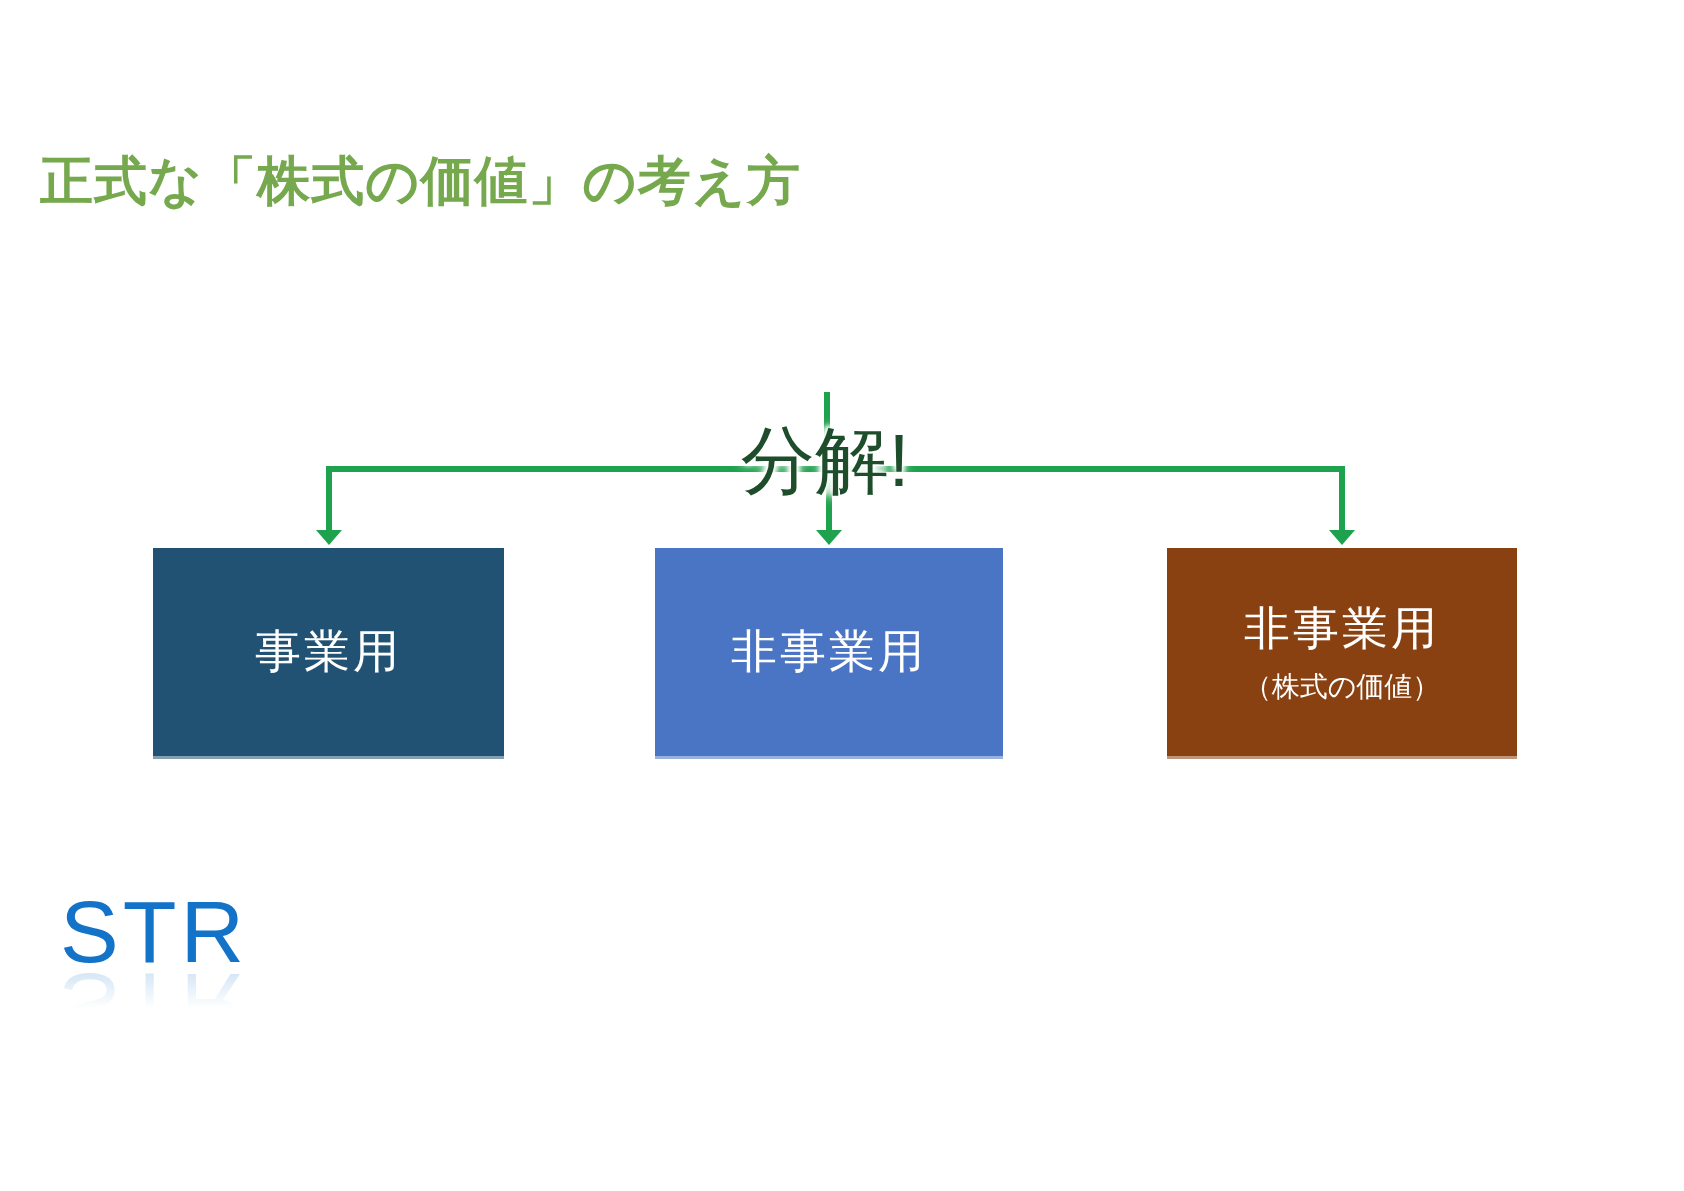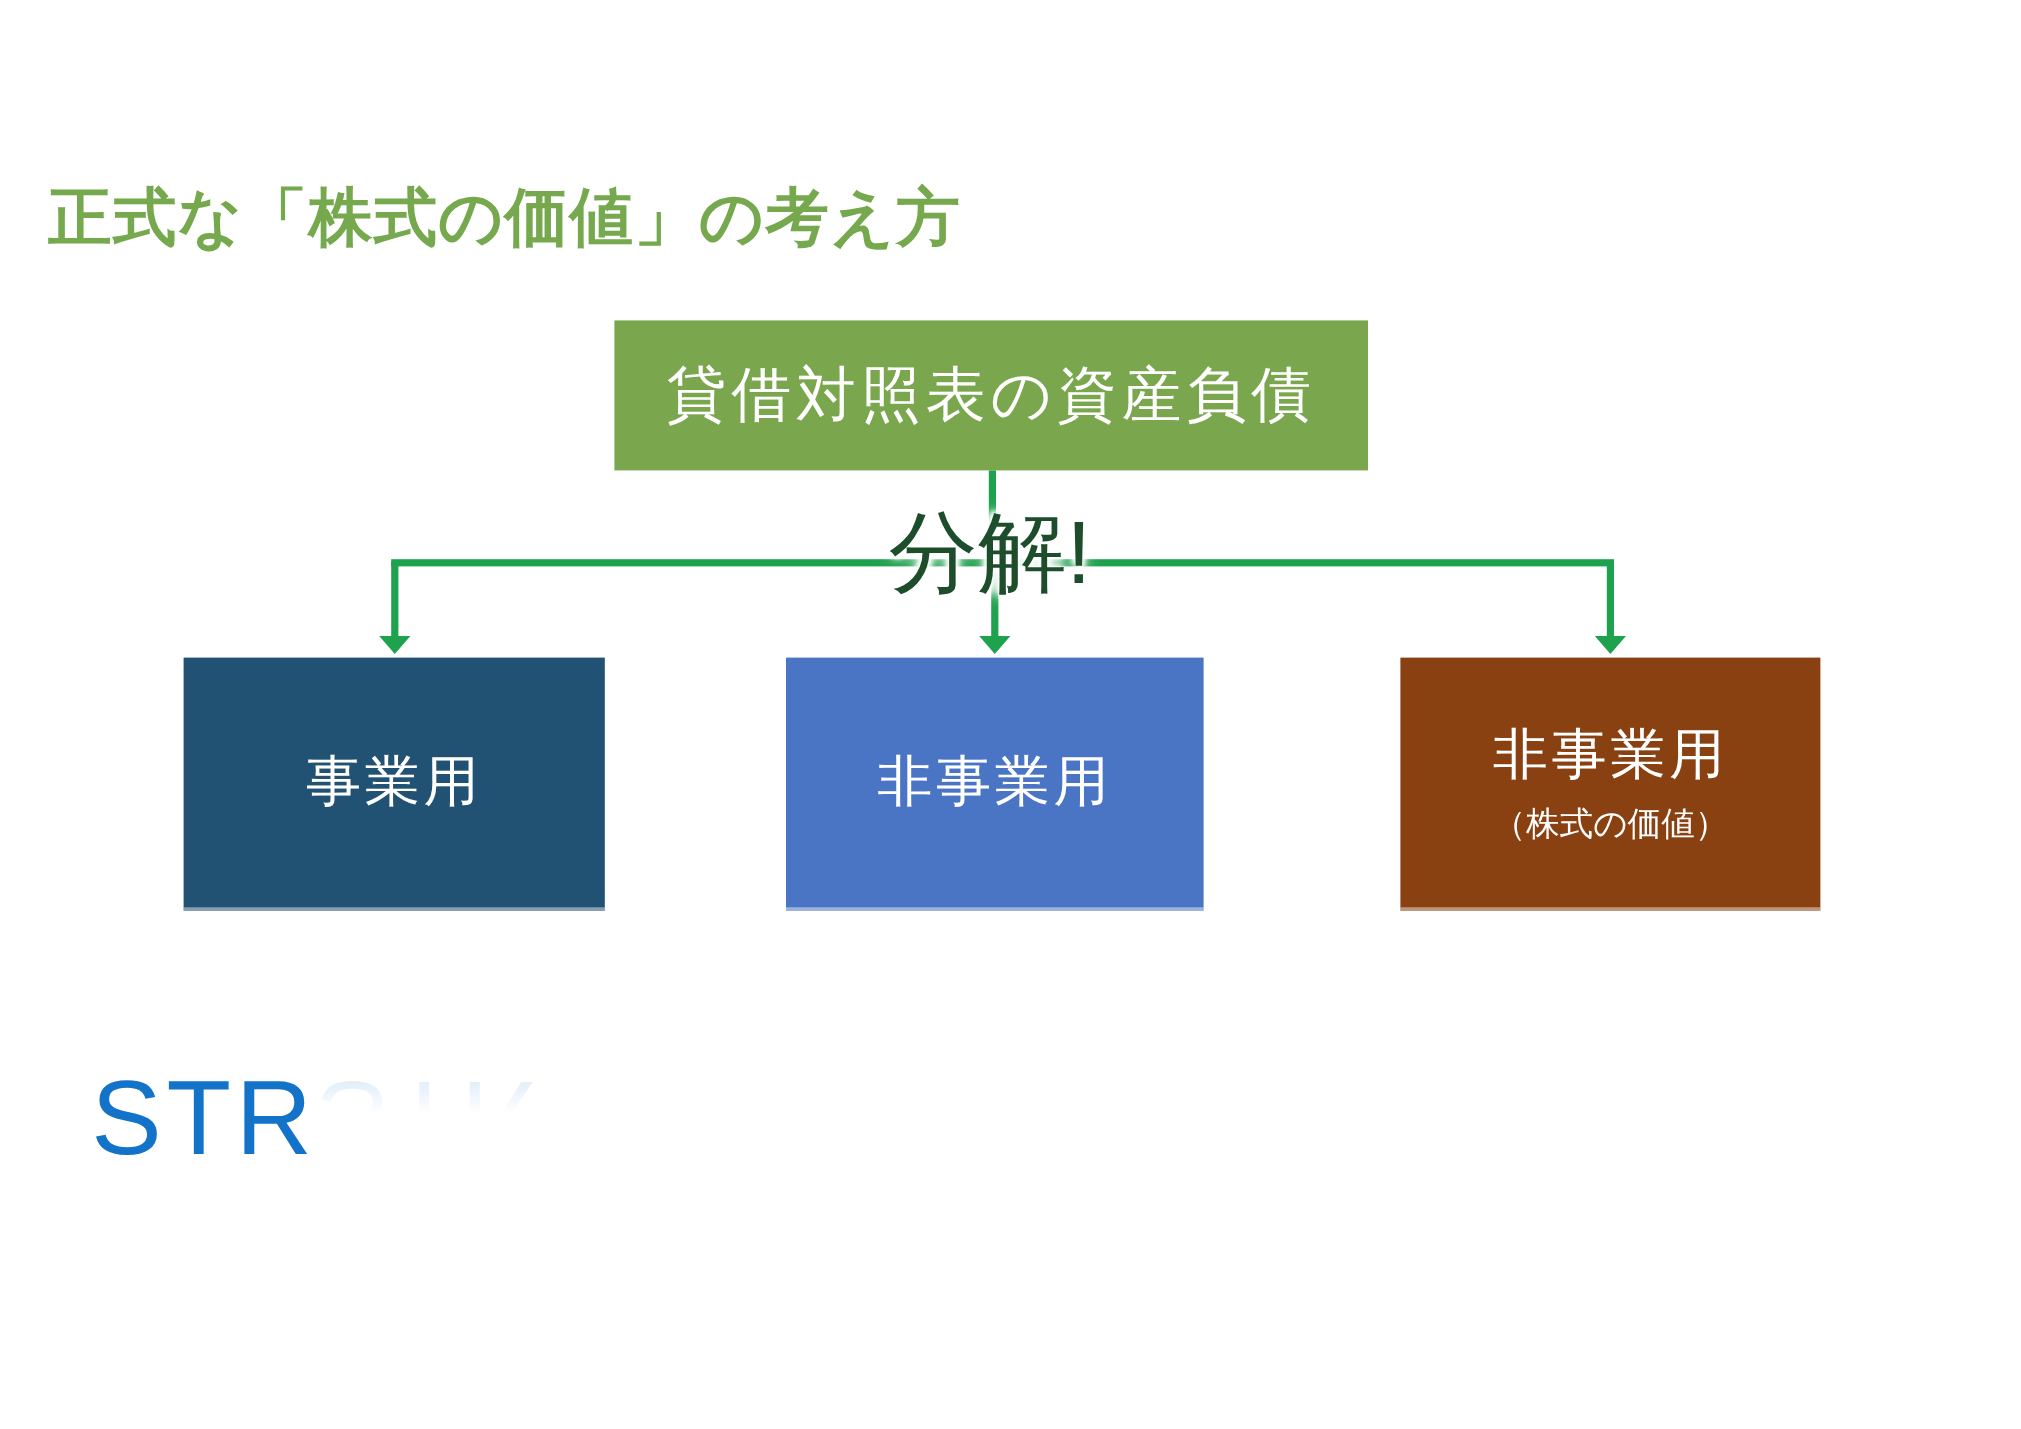--- a/index.html
+++ b/index.html
@@ -105,24 +105,24 @@
     margin-top: 8px;
     white-space: nowrap;
   }
   .box-business    { left: 153px;  width: 351px; background: var(--box1-bg, #215173); }
   .box-nonbusiness { left: 655px;  width: 348px; background: var(--box2-bg, #4A74C4); }
   .box-debt        { left: 1167px; width: 350px; background: var(--box3-bg, #8A4111); }
 
   
   .logo-wrap {
     position: absolute;
-    left: 76px;
+    left: 60px;
     top: 888px;
     display: flex;
-    flex-direction: row;
+    flex-direction: column;
   }
   .logo-text {
     font-size: 88px;
     line-height: 1.0;
     letter-spacing: 4px;
     color: var(--logo-color, #1273C8);
     white-space: nowrap;
   }
   .logo-reflection {
     font-size: 88px;
@@ -137,23 +137,20 @@
     mask-image: linear-gradient(to top, rgba(0,0,0,0.8) 0%, transparent 55%);
   }
 </style>
 </head>
 <body>
 
 <div class="slide">
 
   <div class="page-title">正式な「株式の価値」の考え方</div>
 
-  <div class="root-box">
-    <span class="label">貸借対照表の資産負債</span>
-  </div>
 
   <div class="connector stem"></div>
   <div class="connector h-line"></div>
 
   <div class="connector drop-line pos-left"></div>
   <div class="connector drop-line pos-center"></div>
   <div class="connector drop-line pos-right"></div>
 
   <div class="arrowhead pos-left"></div>
   <div class="arrowhead pos-center"></div>

